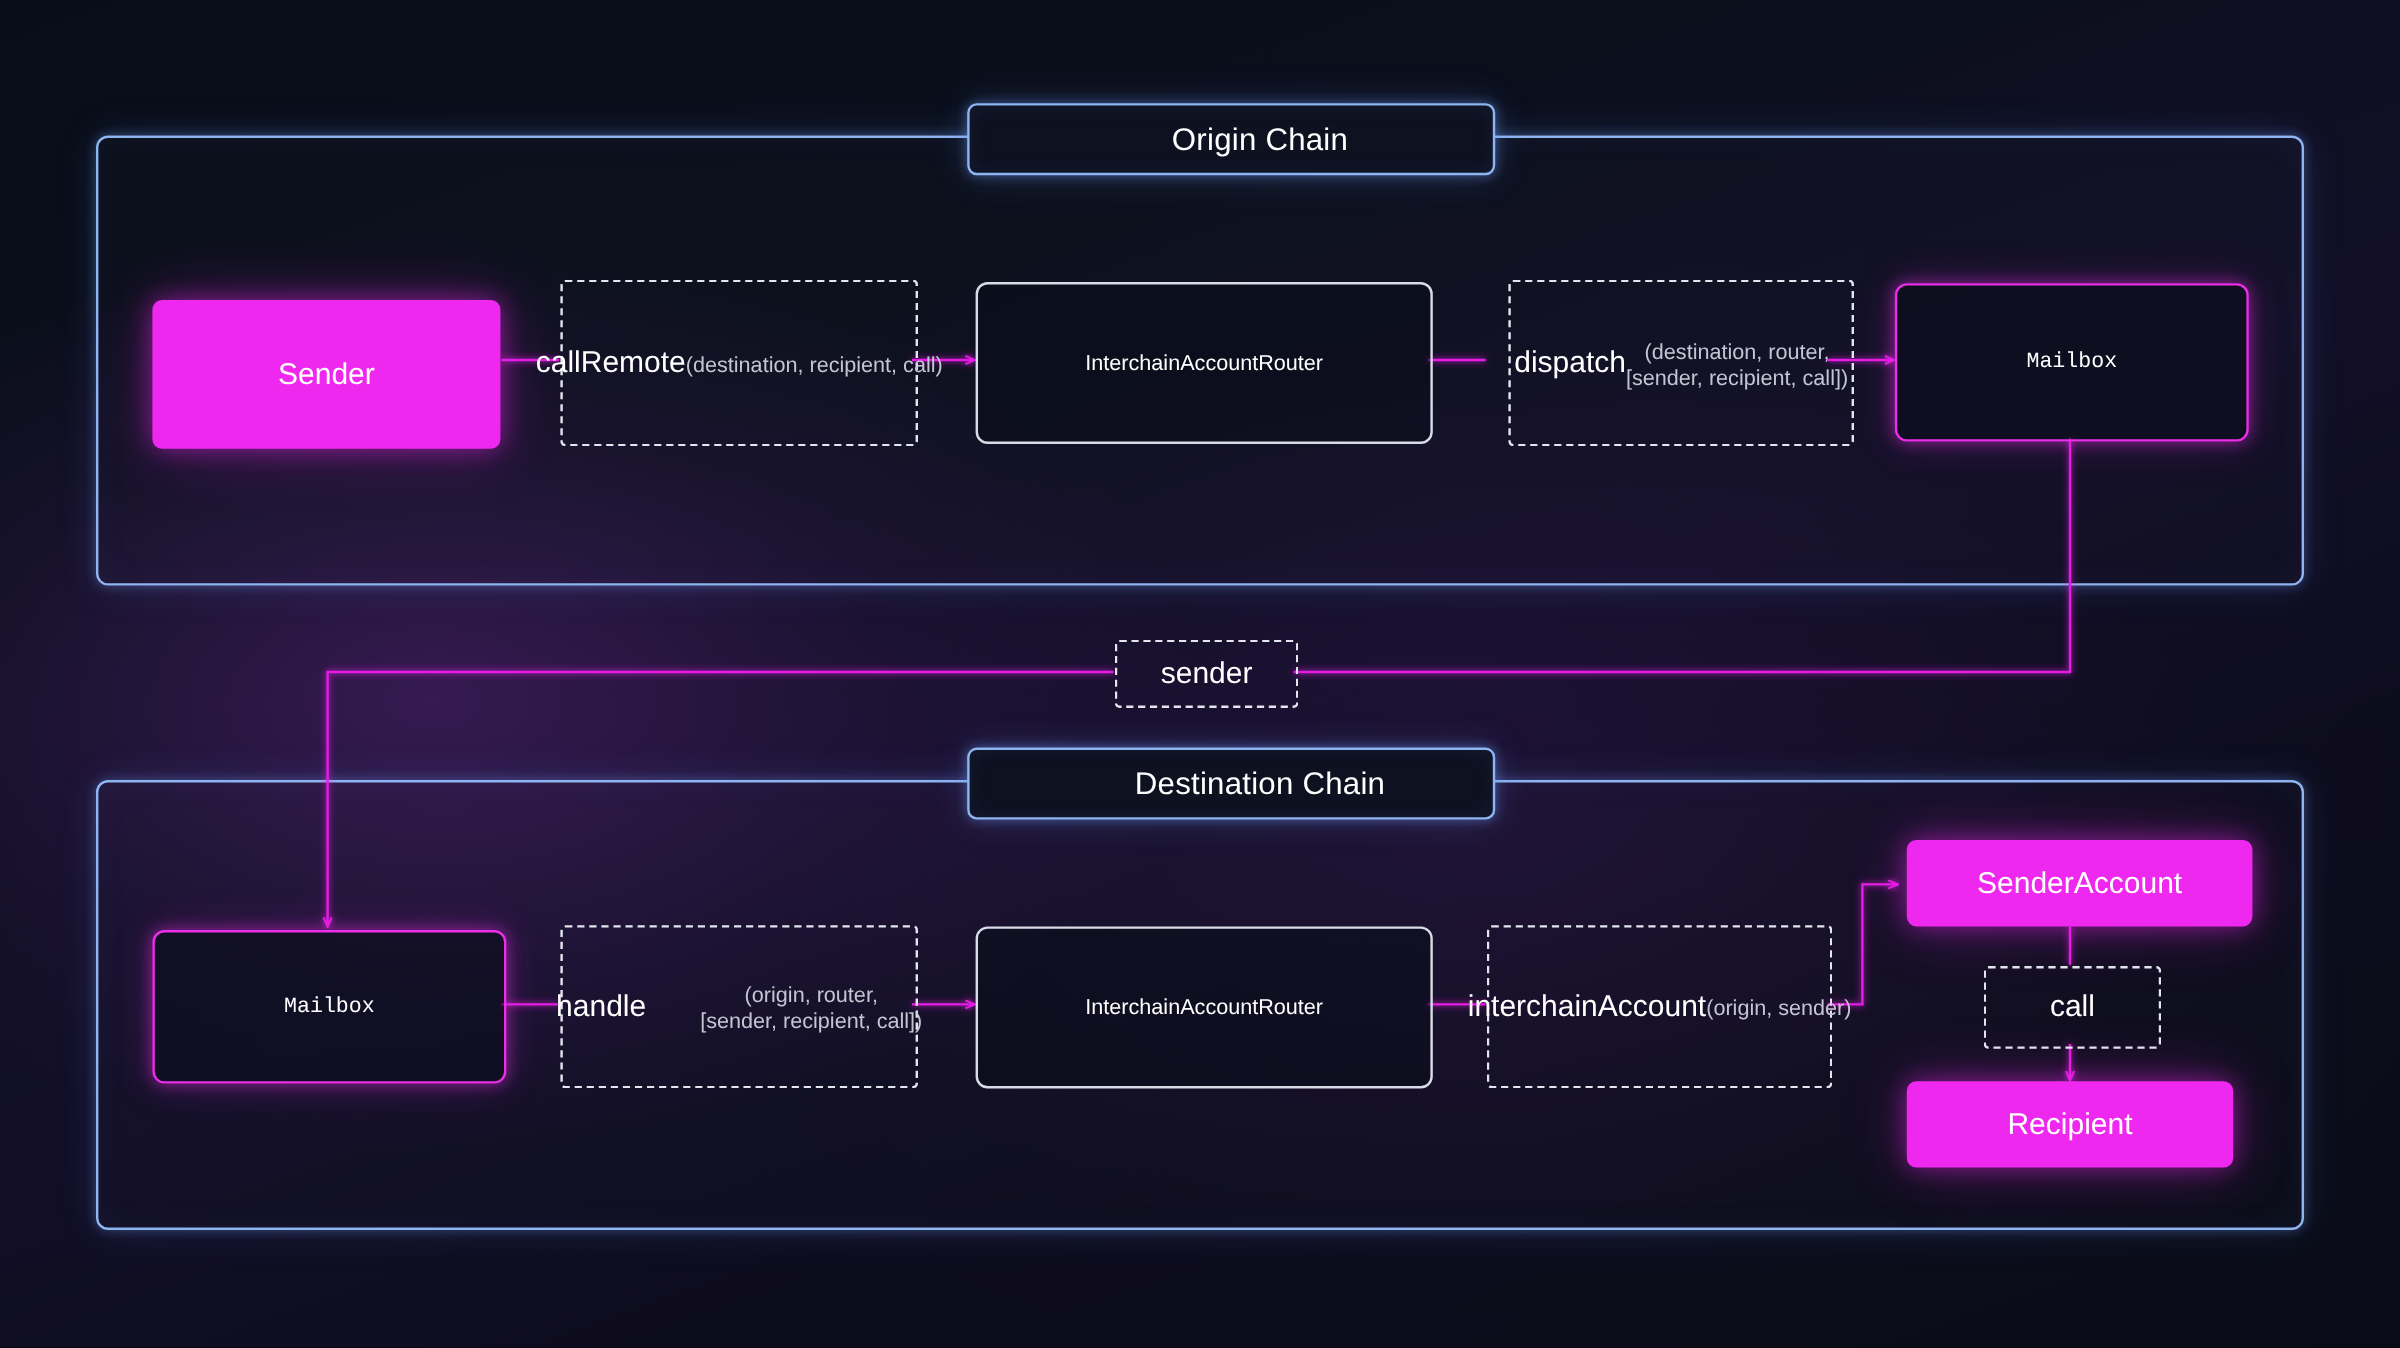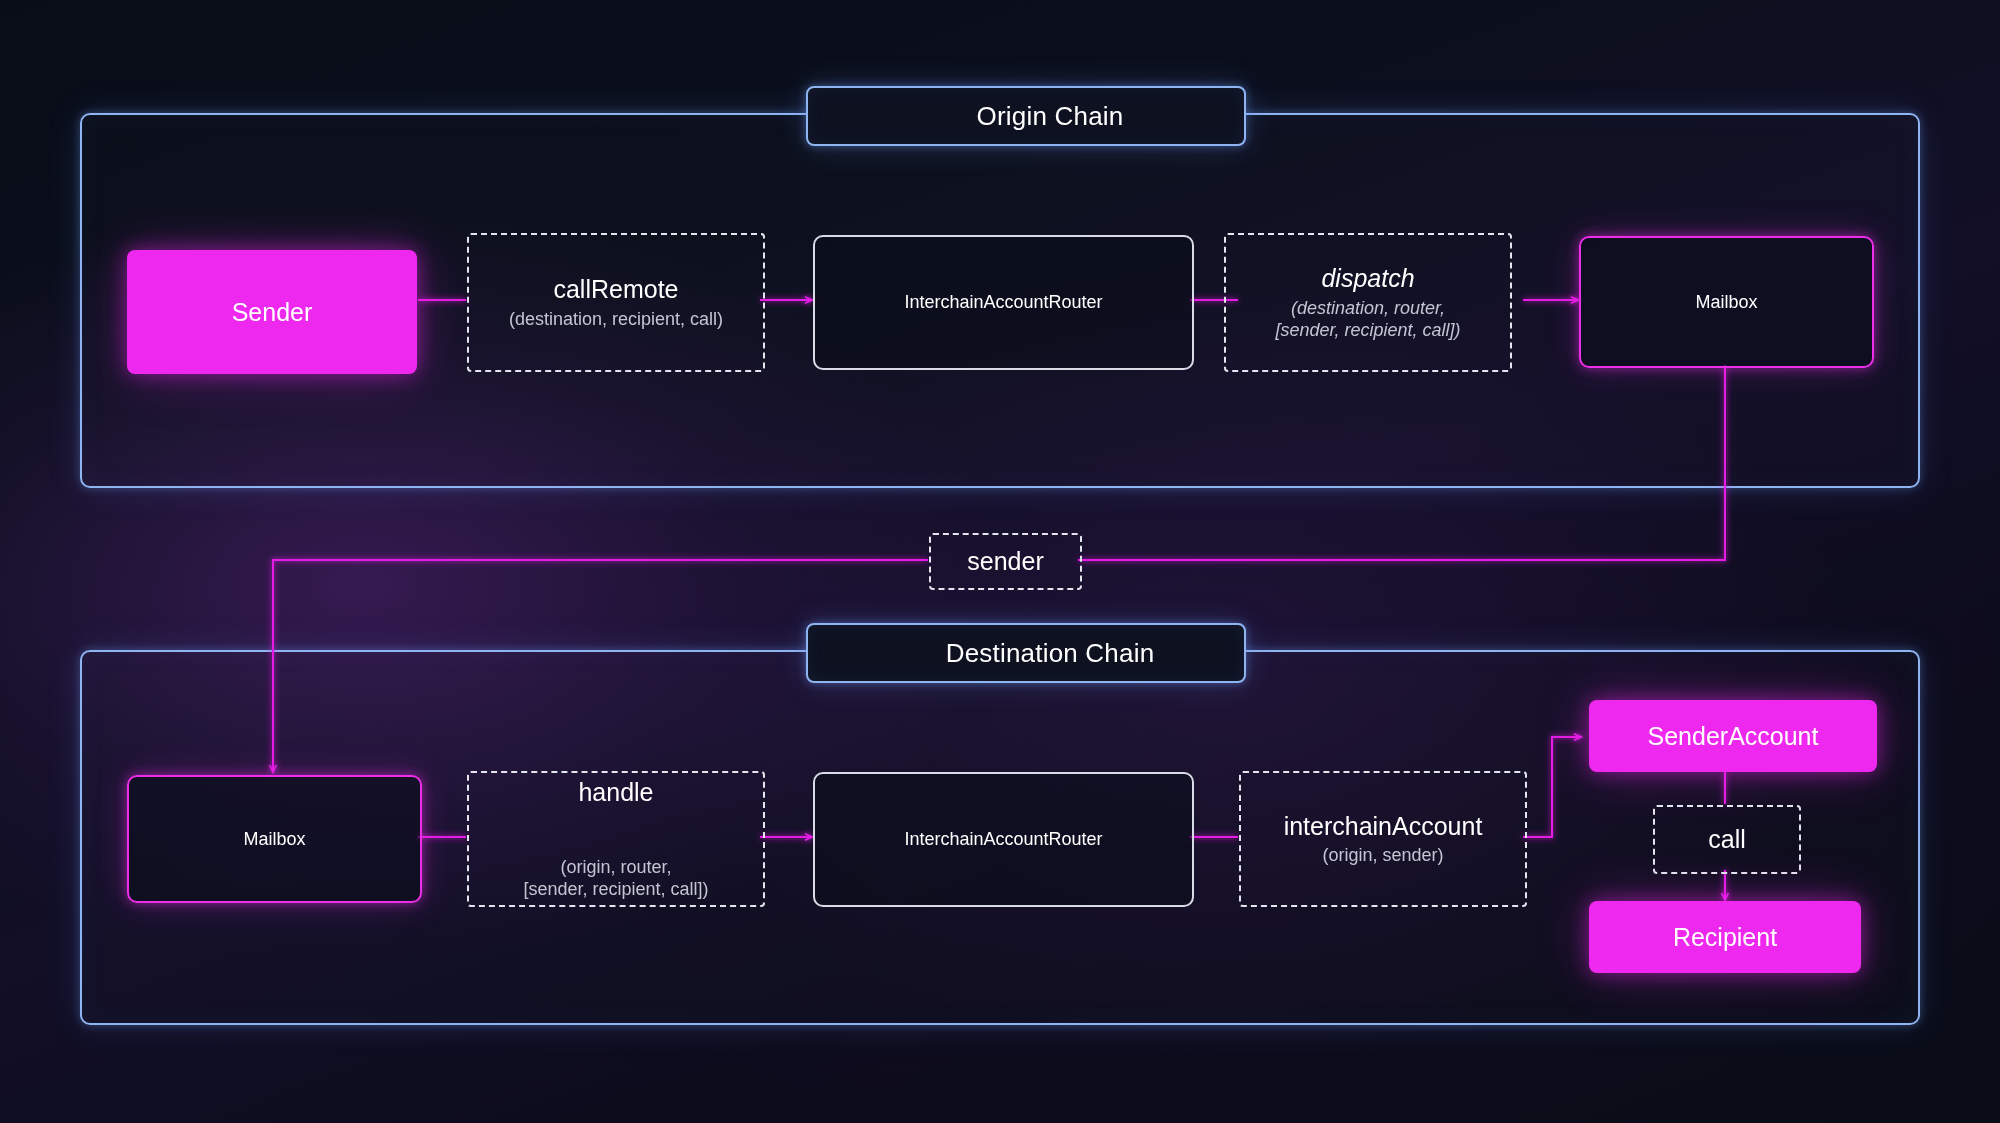--- a/index.html
+++ b/index.html
@@ -72,30 +72,31 @@
     display: flex;
     align-items: center;
     justify-content: center;
     color: #ffffff;
     font-size: 18px;
     z-index: 5;
   }
   .node-outline.magenta {
     border-color: #ec2ee8;
     box-shadow: 0 0 12px rgba(236,46,232,0.5), 0 0 34px rgba(236,46,232,0.22);
+    font-family: Liberation Mono, monospace;
   }
 
   
   .node-dashed {
     position: absolute;
     border: 2px dashed #e3e6ee;
     border-radius: 4px;
     background: transparent;
     display: flex;
-    flex-direction: column;
+    flex-direction: row;
     align-items: center;
     justify-content: center;
     color: #ffffff;
     z-index: 5;
     text-align: center;
     line-height: 1.22;
   }
   .node-dashed .t1 { font-size: 25px; color: #ffffff; }
   .node-dashed .t2 { font-size: 18px; color: #c3c6d2; margin-top: 4px; }
   .node-dashed .t2 div { white-space: nowrap; }
@@ -162,21 +163,21 @@
     <div class="t1">callRemote</div>
     <div class="t2">
       <div>(destination, recipient, call)</div>
     </div>
   </div>
 
   <div class="node-outline" style="left:813px; top:235px; width:377px; height:131px;">
     <span>InterchainAccountRouter</span>
   </div>
 
-  <div class="node-dashed" style="left:1224px; top:233px; width:284px; height:135px;font-style:italic;">
+  <div class="node-dashed" style="left:1257px; top:233px; width:284px; height:135px;">
     <div class="t1">dispatch</div>
     <div class="t2">
       <div>(destination, router,</div>
       <div>[sender, recipient, call])</div>
     </div>
   </div>
 
   <div class="node-outline magenta" style="left:1579px; top:236px; width:291px; height:128px;">
     <span>Mailbox</span>
   </div>

